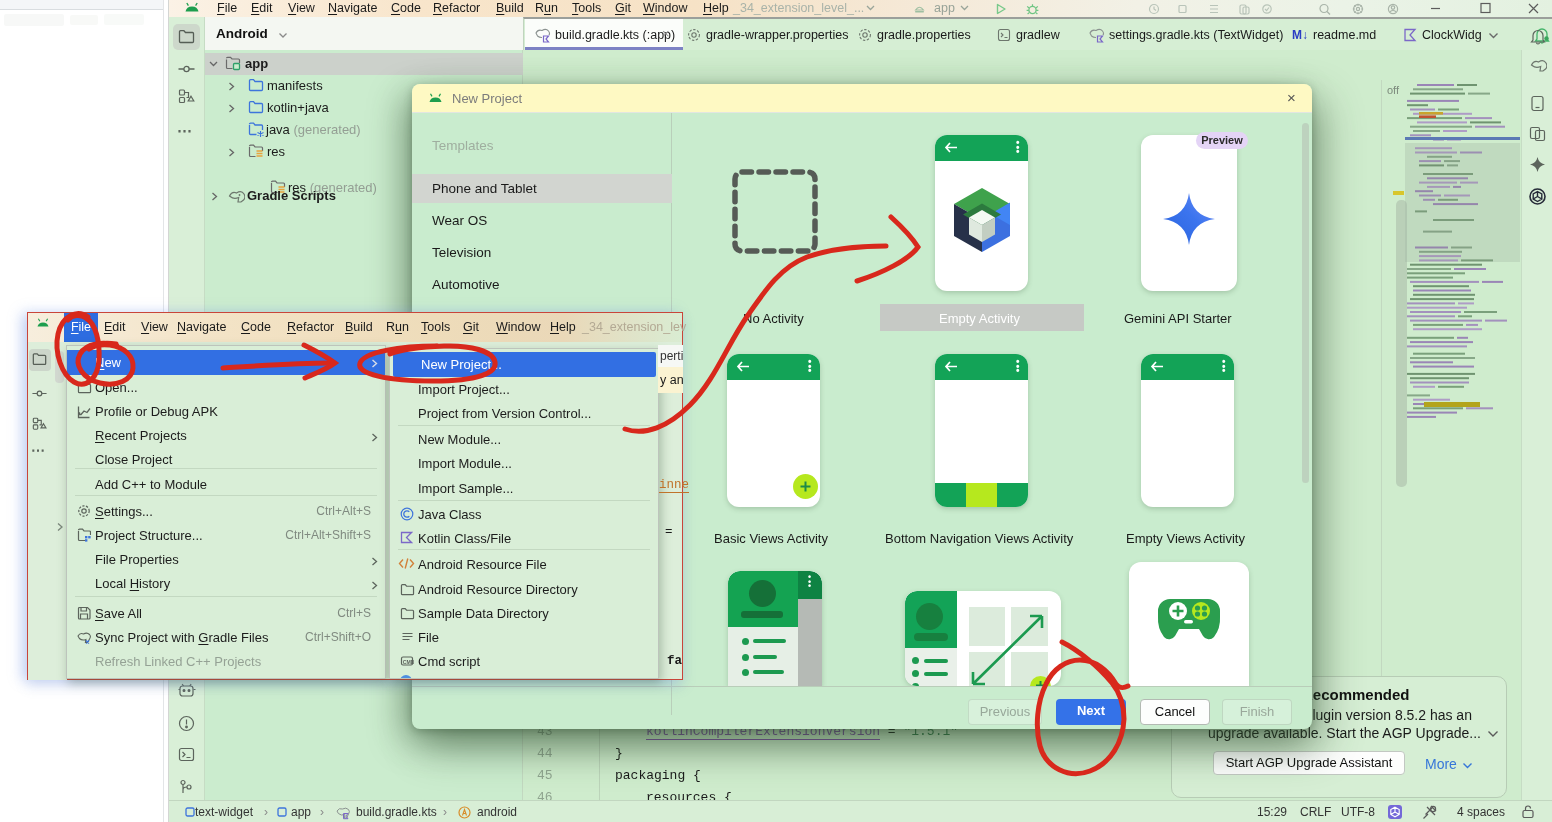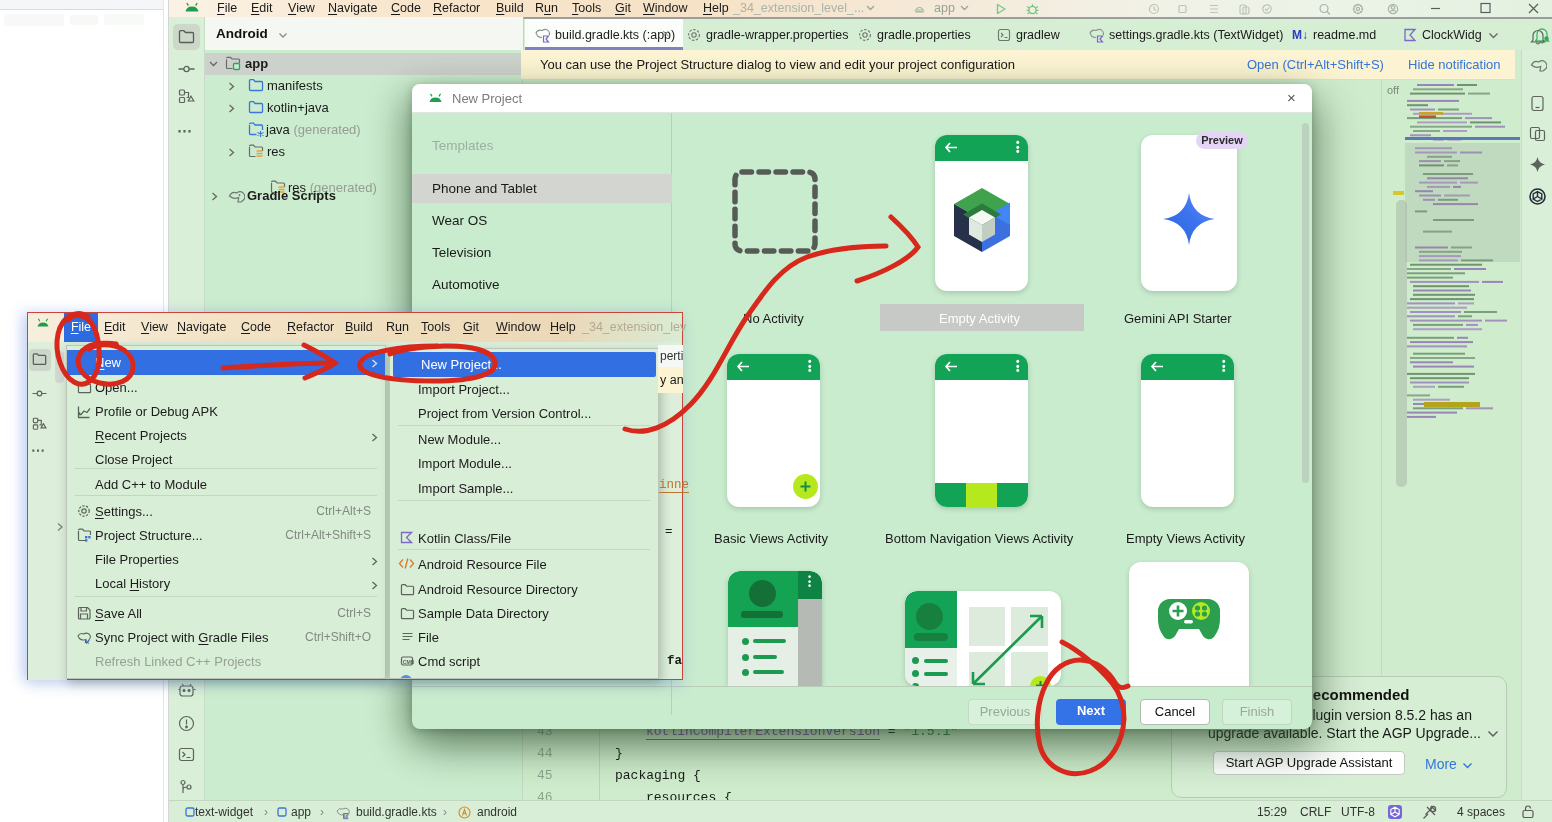--- a/index.html
+++ b/index.html
@@ -18,21 +18,21 @@
   #projhead { left:36px; top:17px; width:318px; height:33px; background:#f4f7f2; }
   #tabsrow { left:354px; top:17px; width:1029px; height:33px; background:#d6eed4; border-left:1px solid #c0d4be; border-top:2px solid #9b9f9b;}
   #tree { left:36px; top:50px; width:318px; height:750px; background:#cbecce; border-right:1px solid #c2d8c0; }
   .trow { position:absolute; left:0; width:318px; height:22px; font-size:13px; color:#1c1c1c; }
   #yellowbar { left:352px; top:50px; width:994px; height:30px; background:#fbf3d1; border-bottom:1px solid #e7ddb4; font-size:13px; color:#1a1a1a;}
   #rstrip { left:1352px; top:50px; width:31px; height:750px; background:#d9efd7; border-left:1px solid #c6dcc4; }
   #statusbar { left:0; top:800px; width:1383px; height:22px; background:#d8eed6; border-top:1px solid #c2d6c0; font-size:12px; color:#333; }
   
   #dialog { left:412px; top:84px; width:900px; height:645px; border-radius:8px;
     box-shadow:-10px 12px 34px rgba(40,70,40,.38), 10px 18px 40px rgba(40,70,40,.42), 0 2px 8px rgba(40,70,40,.3); background:#c9ecce; z-index:30; }
-  #dtitle { left:0; top:0; width:900px; height:29px; background:#ffffff; border-radius:8px 8px 0 0; border-bottom:1px solid #e2e6e1;}
+  #dtitle { left:0; top:0; width:900px; height:29px; background:#fef9c3; border-radius:8px 8px 0 0; border-bottom:1px solid #e2e6e1;}
   #dleft { left:0; top:29px; width:260px; height:602px; border-right:1px solid #b9cfba; }
   #dfoot { left:0; top:602px; width:900px; height:43px; border-top:1px solid #b9cdb9; border-radius:0 0 8px 8px; }
   .btn { position:absolute; height:26px; border-radius:4px; font-size:13px; text-align:center; }
   
   #overlay { left:27px; top:312px; width:656px; height:368px; background:#ddeeda;
     border:1px solid #c9453a; box-shadow:-6px 0 12px rgba(130,160,235,.35), 0 6px 12px rgba(100,130,210,.22); z-index:40; }
   #omenubar { left:0; top:0; width:654px; height:29px;
     background:linear-gradient(90deg,#f7eedd 0%,#f3e3c6 30%,#eedcba 62%,#ead8b8 82%,#e0e3c8 92%,#d9ecd2 100%);
     font-size:12.5px; color:#1a1a1a; }
   .menu { position:absolute; overflow:hidden; background:#d9eed7; border:1px solid #bdc4bc; box-shadow:2px 4px 10px rgba(60,90,60,.35); }
@@ -263,25 +263,20 @@
       <div class="trow" style="top:135px;">
         <svg class="abs" style="left:6px;top:7px" width="7" height="9" viewBox="0 0 7 9">
             <path d="M1.5 1 L5.5 4.5 L1.5 8" stroke="#666" stroke-width="1.3" fill="none"></path>
           </svg>
         <svg class="abs" style="left:22px;top:4px" width="18" height="14" viewBox="0 0 18 14">
             <path d="M2.5 7 q2.5-5 7-3 q5-3 7.5 1 q2 3.5-.5 6 l-2.5 2 h-3 l.7-4.5 q-5 2-8.5-1 z" fill="none" stroke="#6d766d" stroke-width="1.2"></path>
             <circle cx="12.5" cy="6" r=".9" fill="#6d766d"></circle>
           </svg>
         <span class="abs" style="left:42px;top:3px;font-weight:bold;">Gradle Scripts</span>
       </div>
-    </div>
-    <div id="yellowbar" class="abs">
-      <span class="abs" style="left:19px;top:7px;">You can use the Project Structure dialog to view and edit your project configuration</span>
-      <span class="abs" style="left:726px;top:7px;color:#3676d9;">Open (Ctrl+Alt+Shift+S)</span>
-      <span class="abs" style="left:887px;top:7px;color:#3676d9;">Hide notification</span>
     </div>
     <div id="editor" class="abs" style="left:354px;top:80px;width:1029px;height:720px;background:#cfeccd;">
 
       <div class="abs" style="left:0;top:0;width:1029px;height:720px;font-family:'Liberation Mono',monospace;font-size:13px;color:#1a1a1a;">
         <span class="abs" style="left:14px;top:644px;color:#8fa48f;">43</span>
         <span class="abs" style="left:123px;top:644px;"><span style="color:#8250a8;border-bottom:1px solid #8250a8;">kotlinCompilerExtensionVersion</span> = <span style="color:#3a7d4f;">"1.5.1"</span></span>
         <span class="abs" style="left:14px;top:666px;color:#8fa48f;">44</span>
         <span class="abs" style="left:92px;top:666px;">}</span>
         <span class="abs" style="left:14px;top:688px;color:#8fa48f;">45</span>
         <span class="abs" style="left:92px;top:688px;">packaging {</span>
@@ -764,20 +759,27 @@
       <div class="mrow" style="top:79px;">
           <span class="txt" style="left:28px;">New Module...</span>
         </div>
       <div class="mrow" style="top:103px;">
           <span class="txt" style="left:28px;">Import Module...</span>
         </div>
       <div class="mrow" style="top:128px;">
           <span class="txt" style="left:28px;">Import Sample...</span>
         </div>
       <div class="sep" style="top:151px;"></div>
+      <div class="mrow" style="top:154px;">
+          <svg class="abs" style="left:10px;top:4px" width="14" height="14" viewBox="0 0 14 14">
+            <circle cx="7" cy="7" r="5.8" fill="none" stroke="#3d74dc" stroke-width="1.2"></circle>
+            <path d="M9.3 4.8 a3.2 3.2 0 1 0 0 4.4" fill="none" stroke="#3d74dc" stroke-width="1.3"></path>
+          </svg>
+          <span class="txt" style="left:28px;">Java Class</span>
+        </div>
       <div class="mrow" style="top:178px;">
           <svg class="abs" style="left:10px;top:4px" width="13" height="13" viewBox="0 0 13 13">
             <path d="M1.5 1.5 h10 l-5 5 5 5 h-10 z" fill="none" stroke="#7b68c8" stroke-width="1.3"></path>
           </svg>
           <span class="txt" style="left:28px;">Kotlin Class/File</span>
         </div>
       <div class="sep" style="top:200px;"></div>
       <div class="mrow" style="top:204px;">
           <svg class="abs" style="left:8px;top:4px" width="17" height="13" viewBox="0 0 17 13">
             <path d="M5 2.5 L1.5 6.5 L5 10.5 M12 2.5 L15.5 6.5 L12 10.5 M9.8 1.5 L7.2 11.5" stroke="#d2813a" stroke-width="1.4" fill="none"></path>

